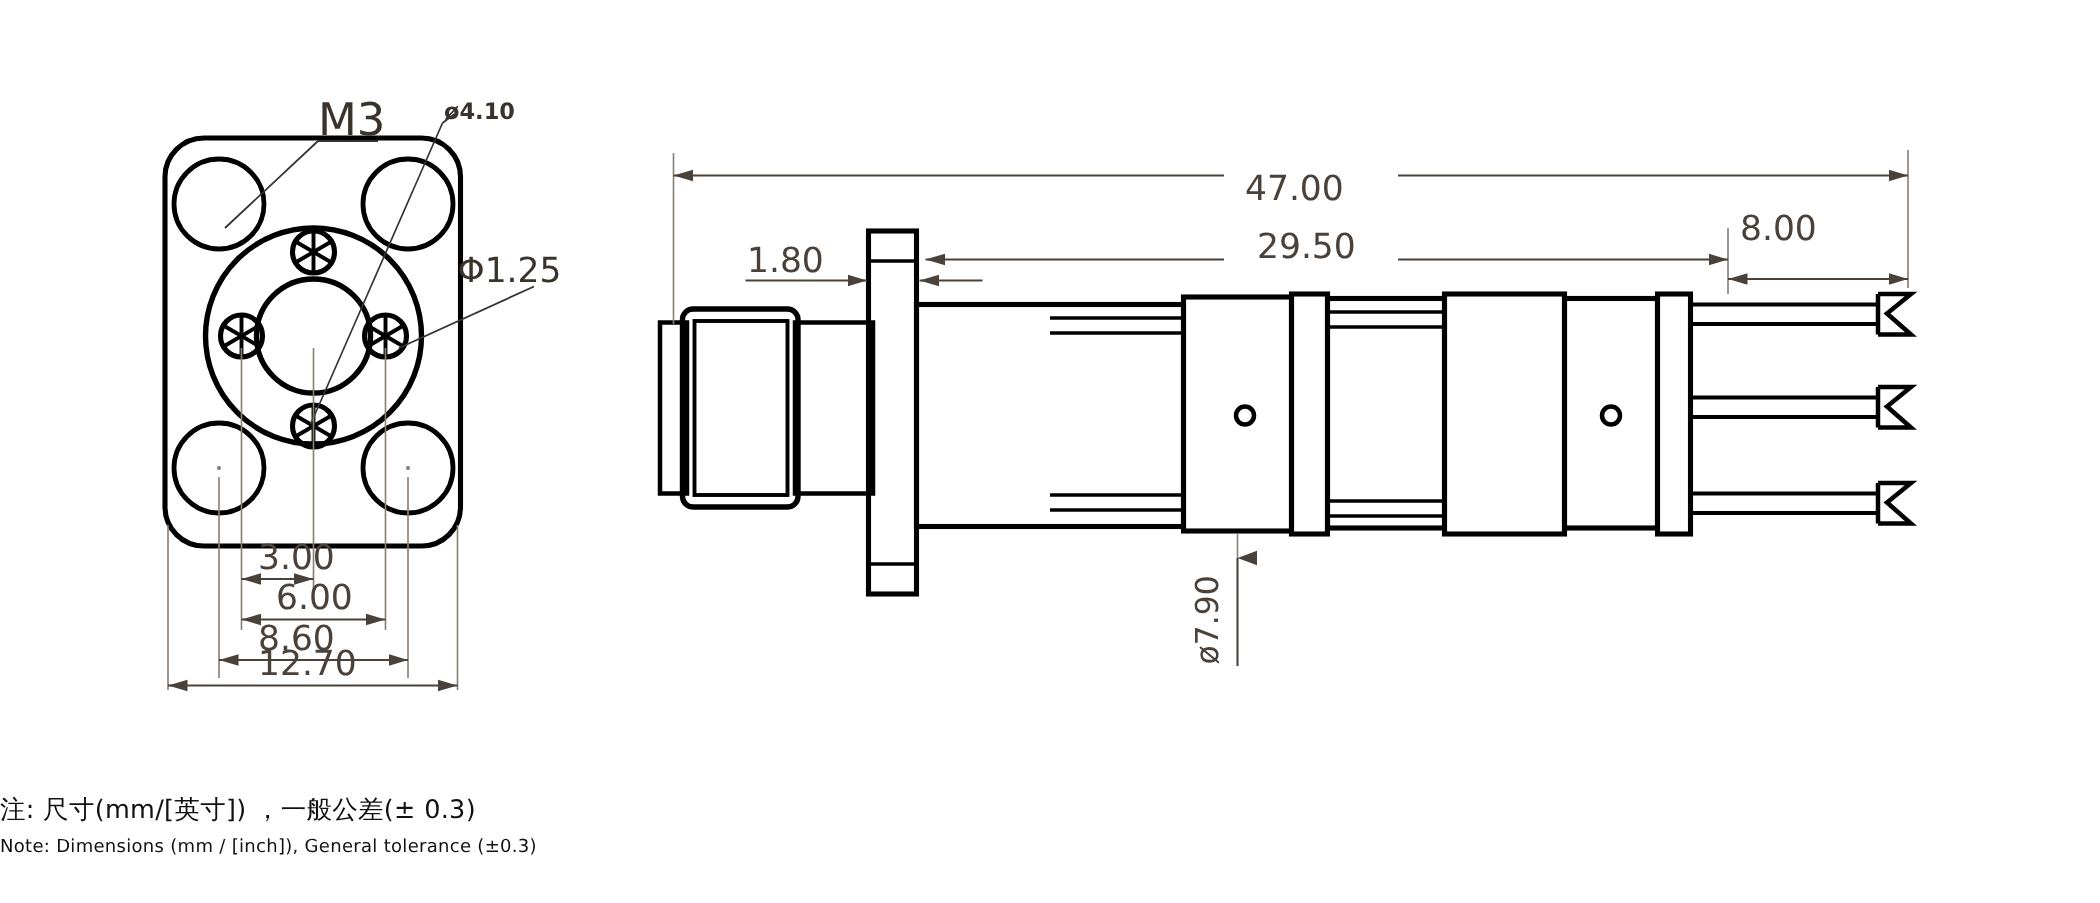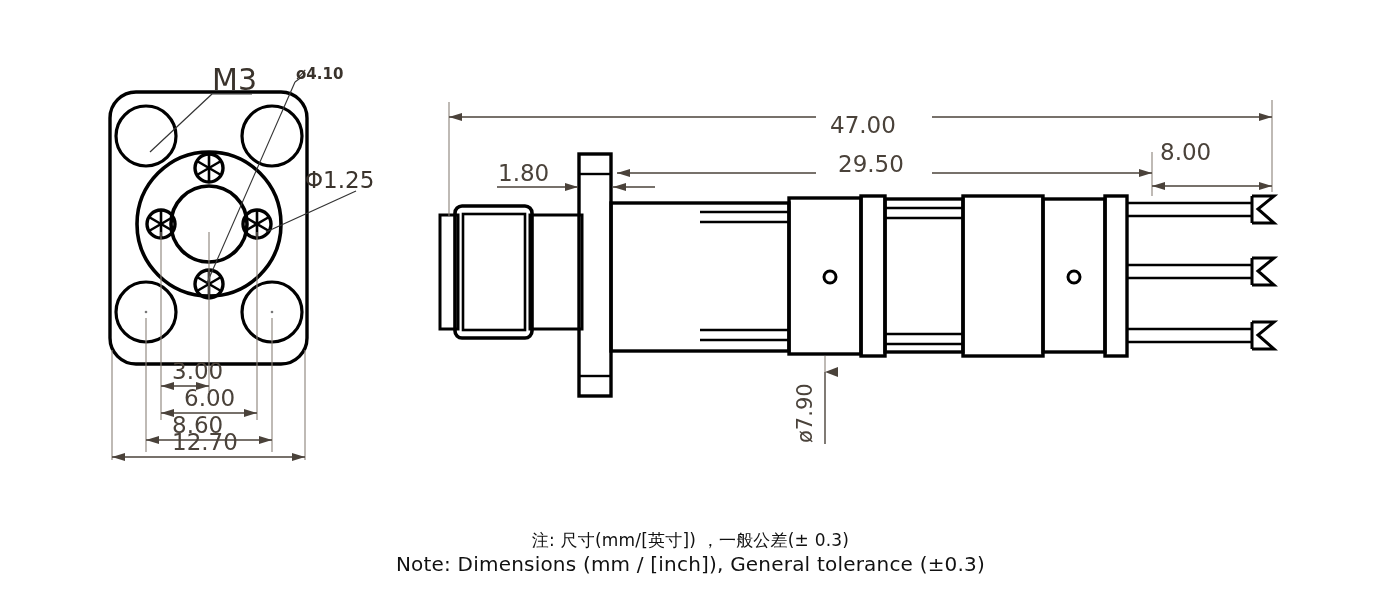--- a/index.html
+++ b/index.html
@@ -1,21 +1,21 @@
 <!DOCTYPE html>
 <html><head>
 <meta charset="utf-8">
 <style>
   html,body{margin:0;padding:0;background:#ffffff;}
   body{width:1400px;height:602px;position:relative;overflow:hidden;
        font-family:"DejaVu Sans","Liberation Sans",sans-serif;color:#000;}
   #drawing{position:absolute;left:0;top:0;width:1400px;height:602px;}
-  .notes{position:absolute;left:0;top:528px;width:1291px;text-align:center;margin-left:45px;}
+  .notes{position:absolute;left:0;top:528px;width:1291px;text-align:left;}
   .note-line{font-size:17px;color:#111;line-height:24px;letter-spacing:0.2px;}
-  .note-line.en{font-size:20px;}
+  .note-line.en{font-size:12px;}
   text{font-family:"DejaVu Sans","Liberation Sans",sans-serif;}
 </style>
 </head>
 <body>
 
 <svg id="drawing" viewBox="0 0 1400 602" xmlns="http://www.w3.org/2000/svg">
 
   <defs>
     <marker id="arrR" markerWidth="14" markerHeight="9" refX="13" refY="4.5" orient="auto" markerUnits="userSpaceOnUse">
       <path d="M0,0.6 L13,4.5 L0,8.4 z" fill="#4a423a"></path>

